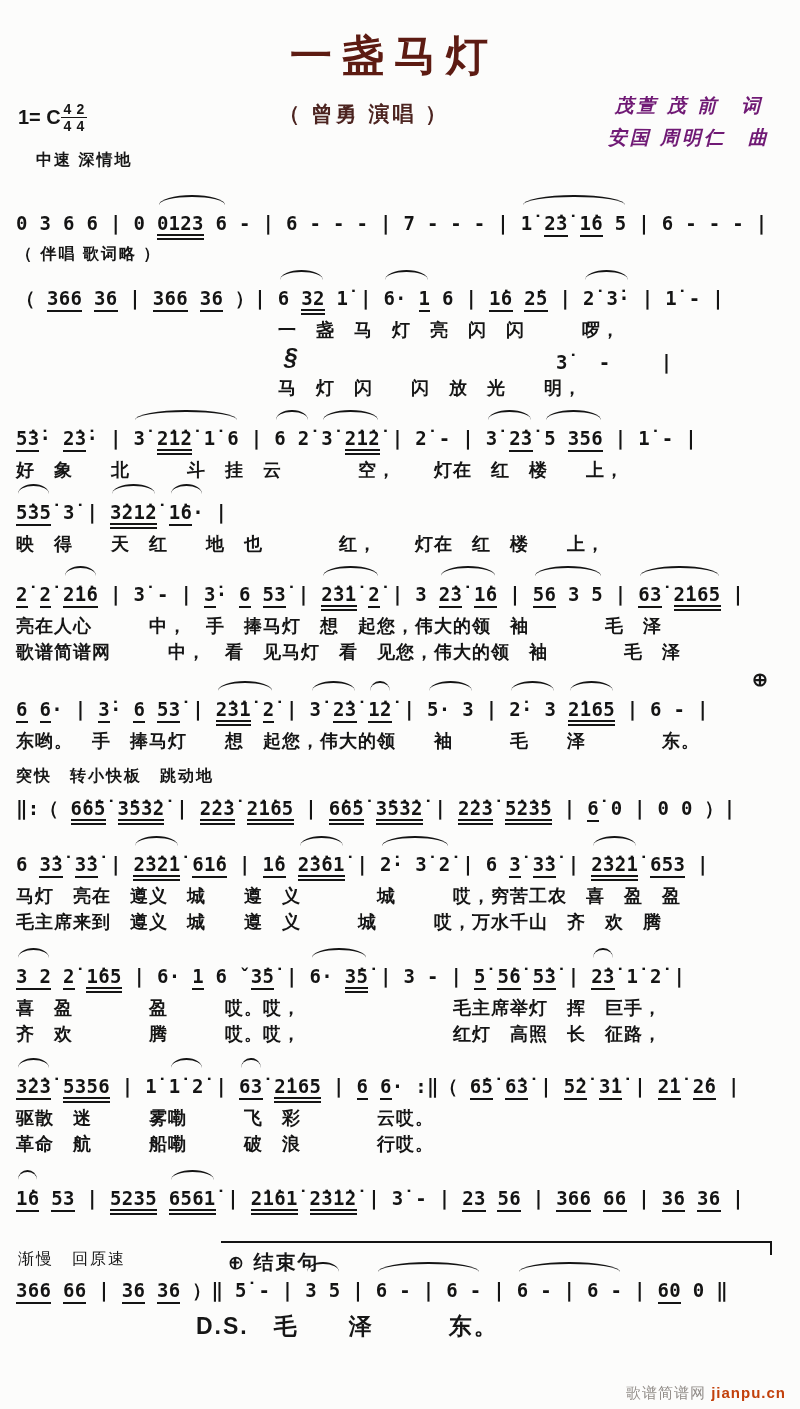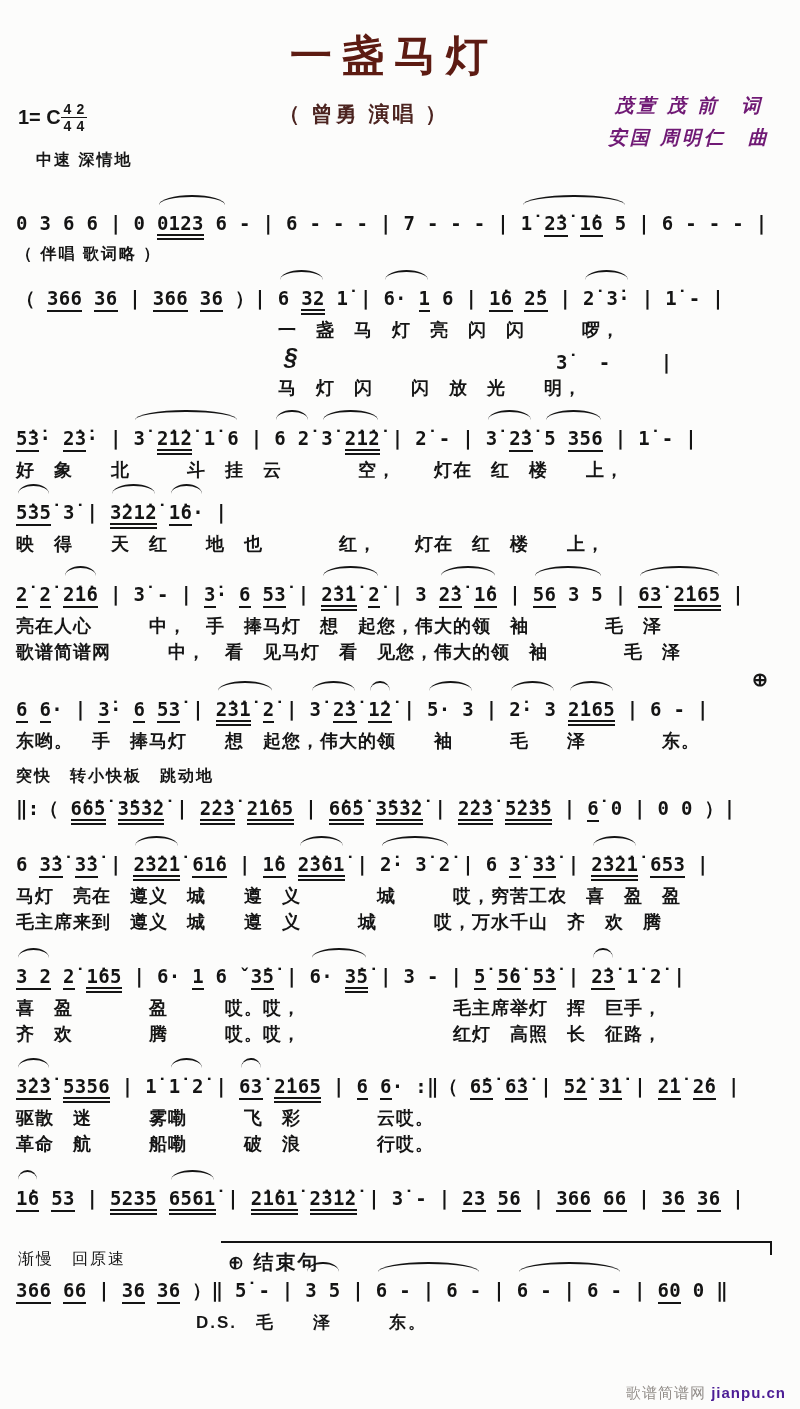--- a/index.html
+++ b/index.html
@@ -62,24 +62,24 @@
 
   .codarow{ height:16px; margin-top:6px; text-align:right; padding-right:4px;
             font-size:19px; font-weight:bold; line-height:16px; }
 
   .endrow{ position:relative; height:28px; margin-top:24px; }
   .endrow .tempo3{ position:absolute; left:2px; top:8px; font-size:16px; font-weight:normal; letter-spacing:2px; }
   .endrow .bracket{ position:absolute; left:205px; right:0; top:0; height:12px; border-top:2px solid #141414; }
   .endrow .bracket::after{ content:""; position:absolute; right:0; top:0; height:12px; border-right:2px solid #141414; }
   .endrow .codalabel{ position:absolute; left:212px; top:8px; font-size:20px; font-weight:bold; letter-spacing:2px; }
 
-  .ds{ margin-left:180px; margin-top:2px; font-size:17px; font-weight:bold; letter-spacing:2px; white-space:pre; }
+  .ds{ margin-left:180px; margin-top:2px; font-size:23px; font-weight:bold; letter-spacing:2px; white-space:pre; }
   .watermark{ position:absolute; right:14px; bottom:6px; font-size:15px; letter-spacing:1px; }
   .watermark .wm-gray{ color:#928d89; }
-  .watermark .wm-red{ color:#4c1d95; font-weight:bold; }
+  .watermark .wm-red{ color:#c2410c; font-weight:bold; }
 </style>
 </head>
 <body>
 
 <div class="page">
   <div class="content">
 
     <h1 class="title">一盏马灯</h1>
 
     <div class="head">

